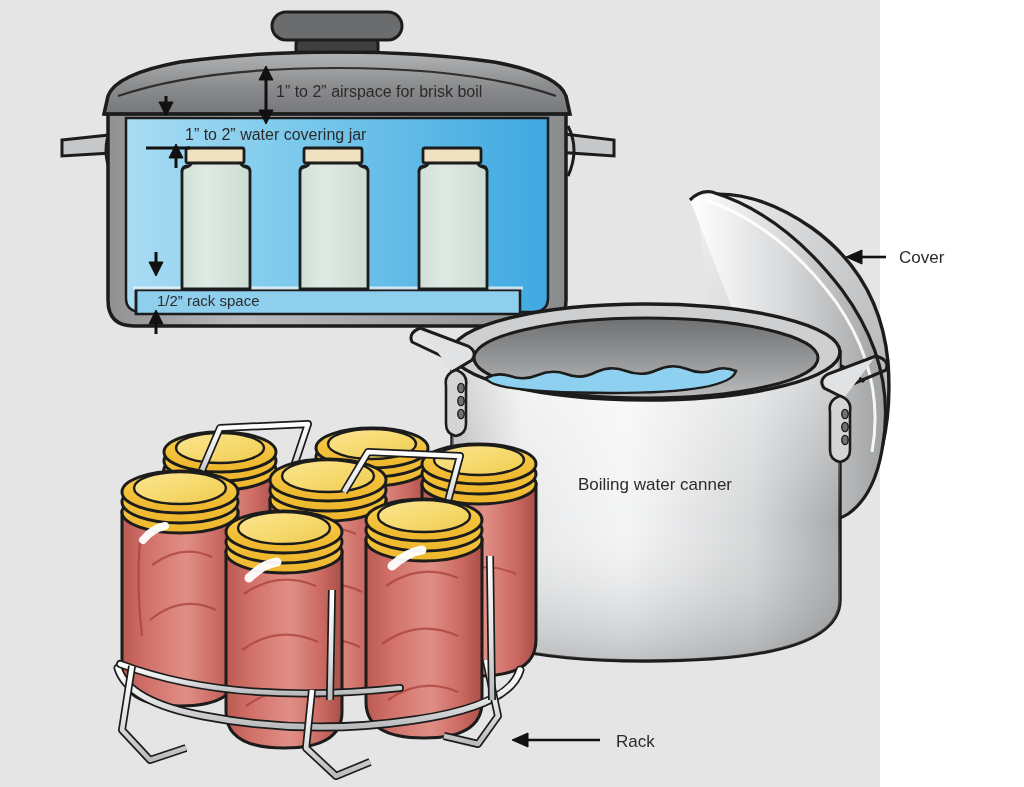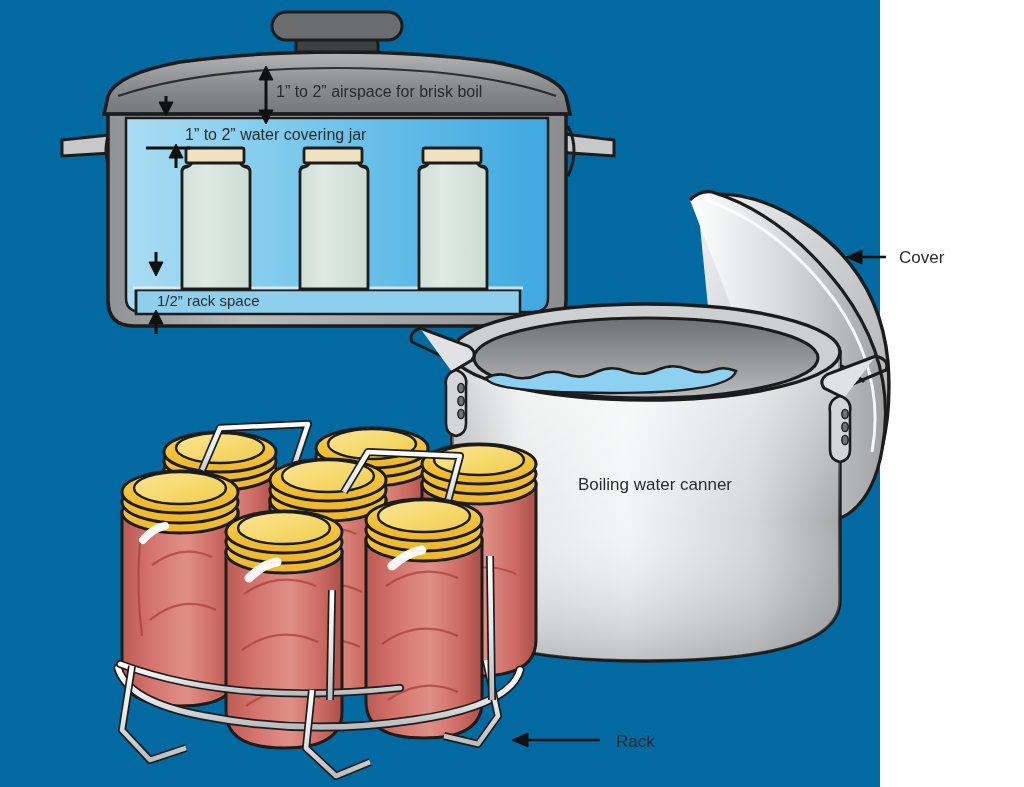--- a/index.html
+++ b/index.html
@@ -1,17 +1,17 @@
 <!DOCTYPE html>
 <html><head>
 <meta charset="utf-8">
 <style>
   html,body{margin:0;padding:0;background:#ffffff;}
   body{width:1024px;height:787px;overflow:hidden;font-family:"Liberation Sans",sans-serif;}
-  #stage{position:relative;width:880px;height:787px;background:#0369a1;}
+  #stage{position:relative;width:880px;height:787px;background:#e5e5e5;}
   svg#art{position:absolute;left:0;top:0;width:1024px;height:787px;display:block;}
   .lbl{font-family:"Liberation Sans",sans-serif;fill:#2b2b2b;}
   .lbl-sm{font-size:15px;}
   .lbl-md{font-size:16px;}
   .lbl-lg{font-size:17px;}
 </style>
 </head>
 <body>
 
 <div id="stage">

